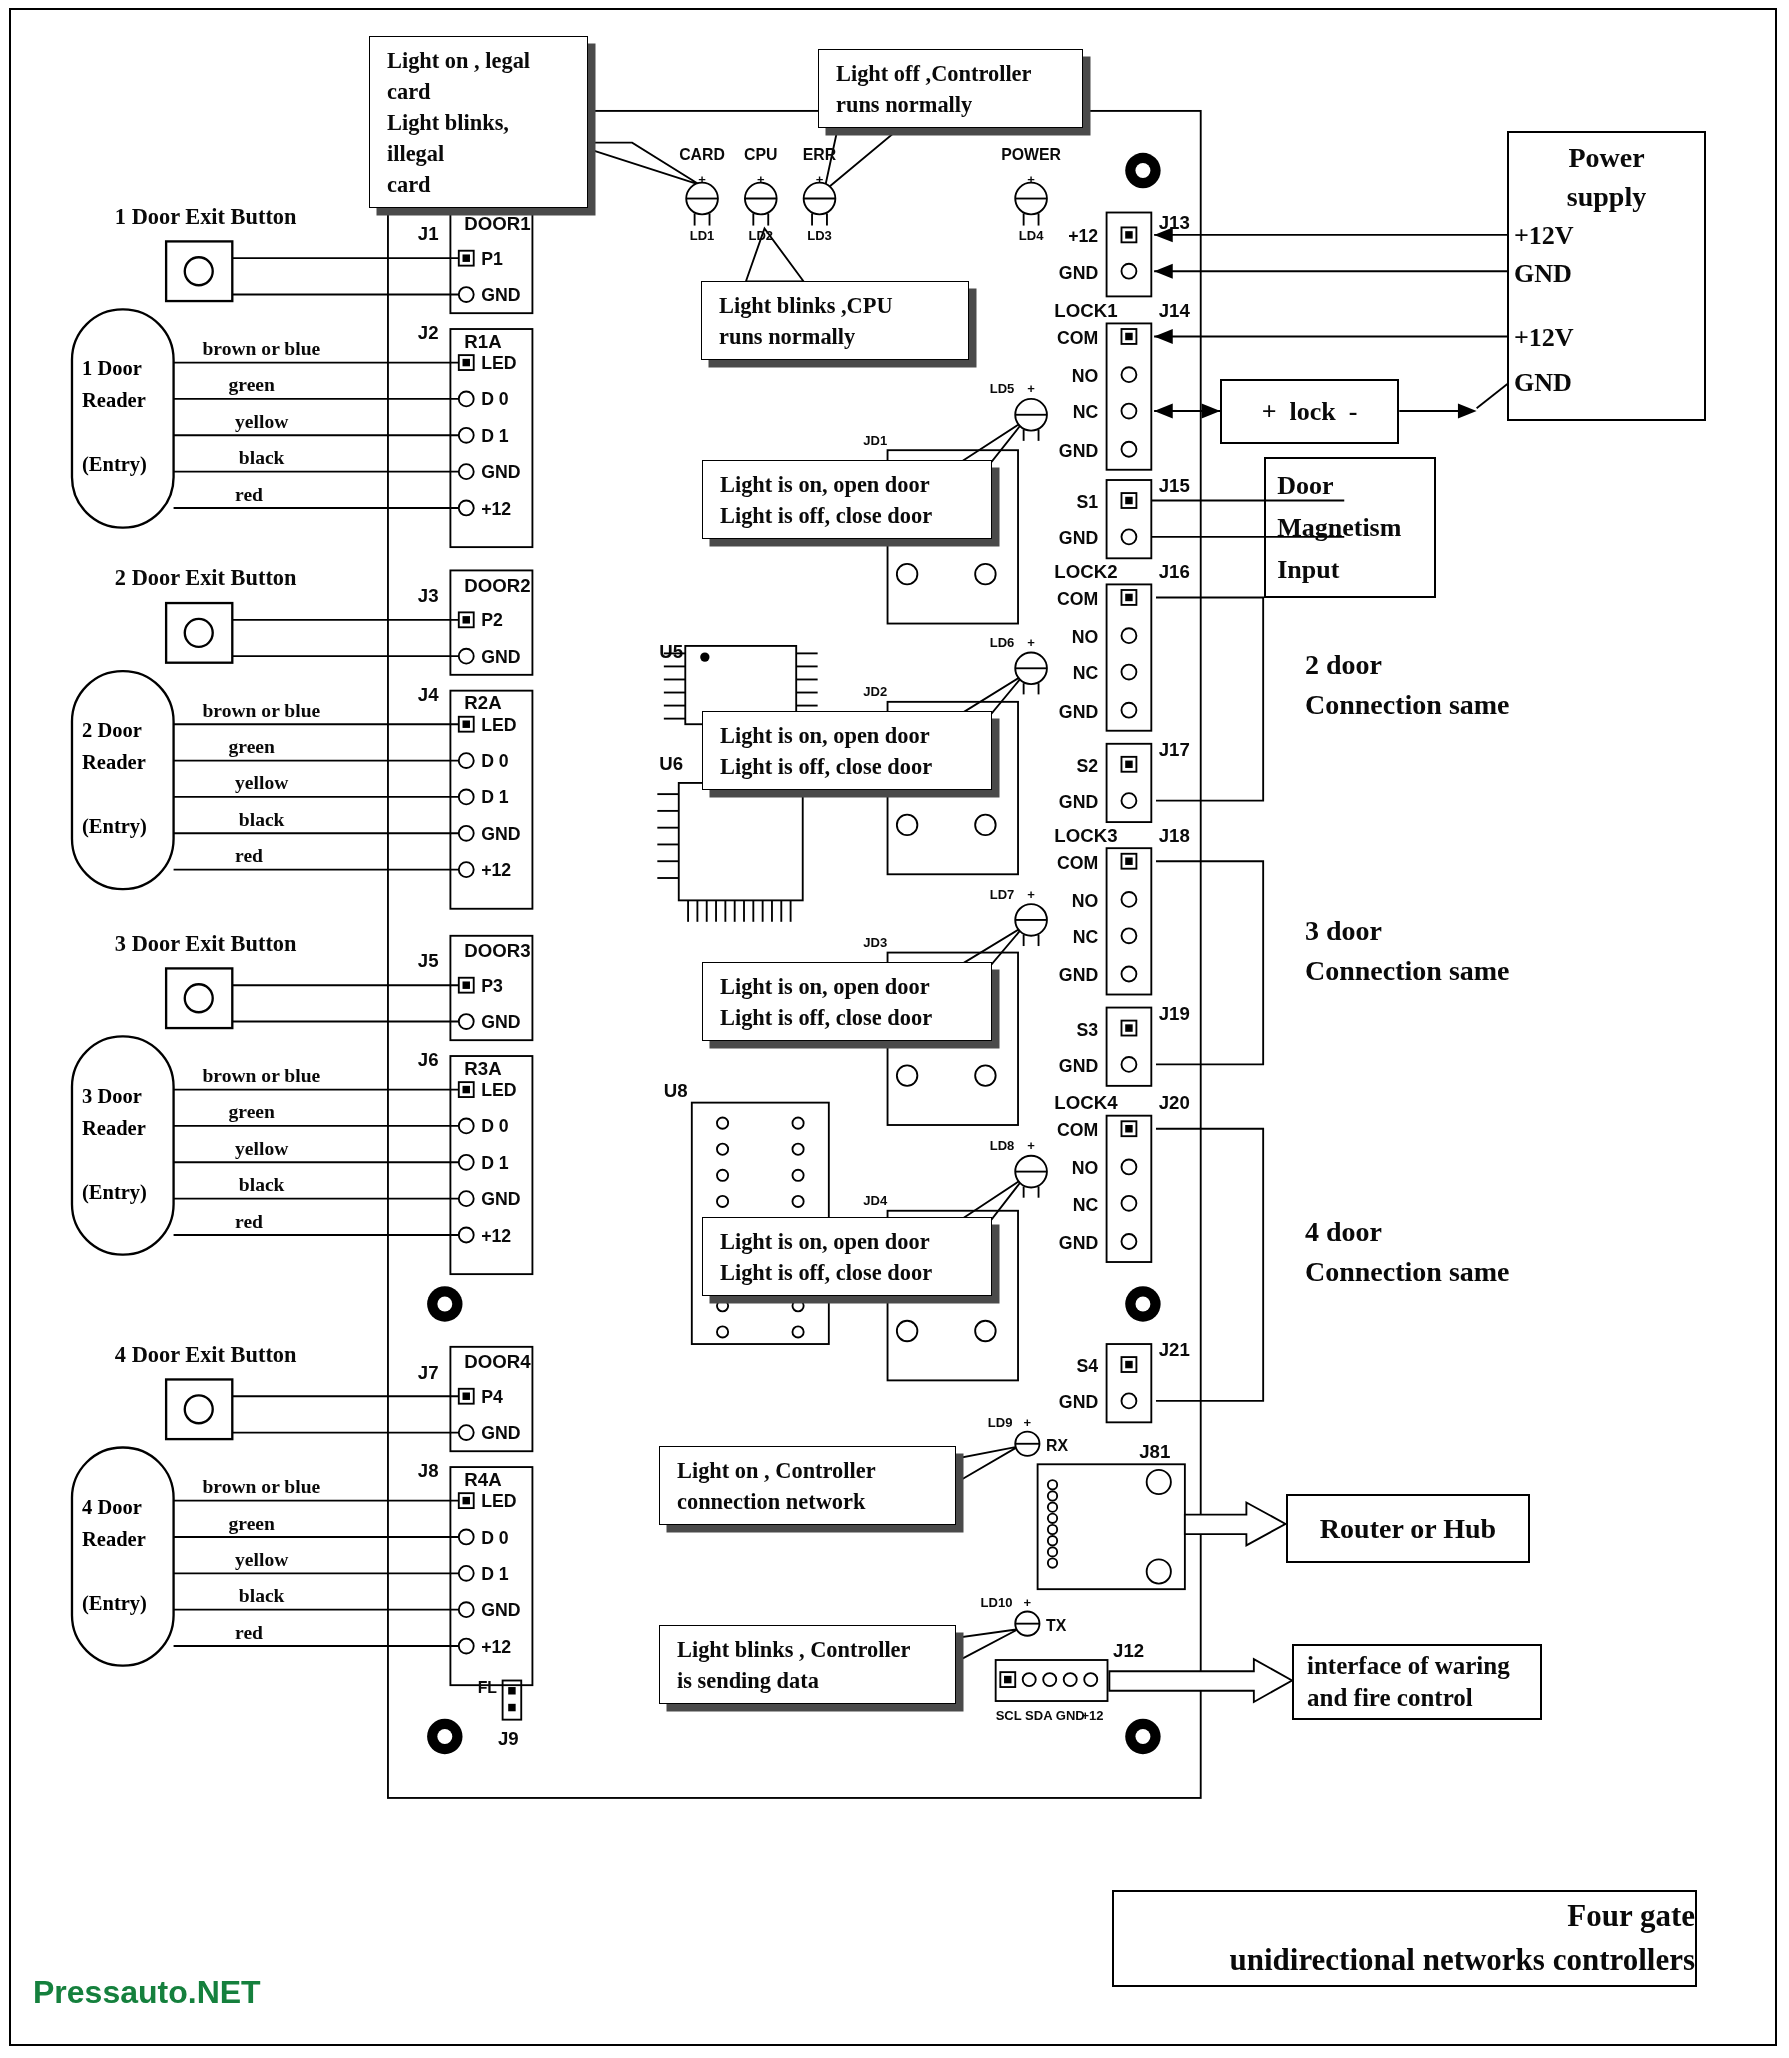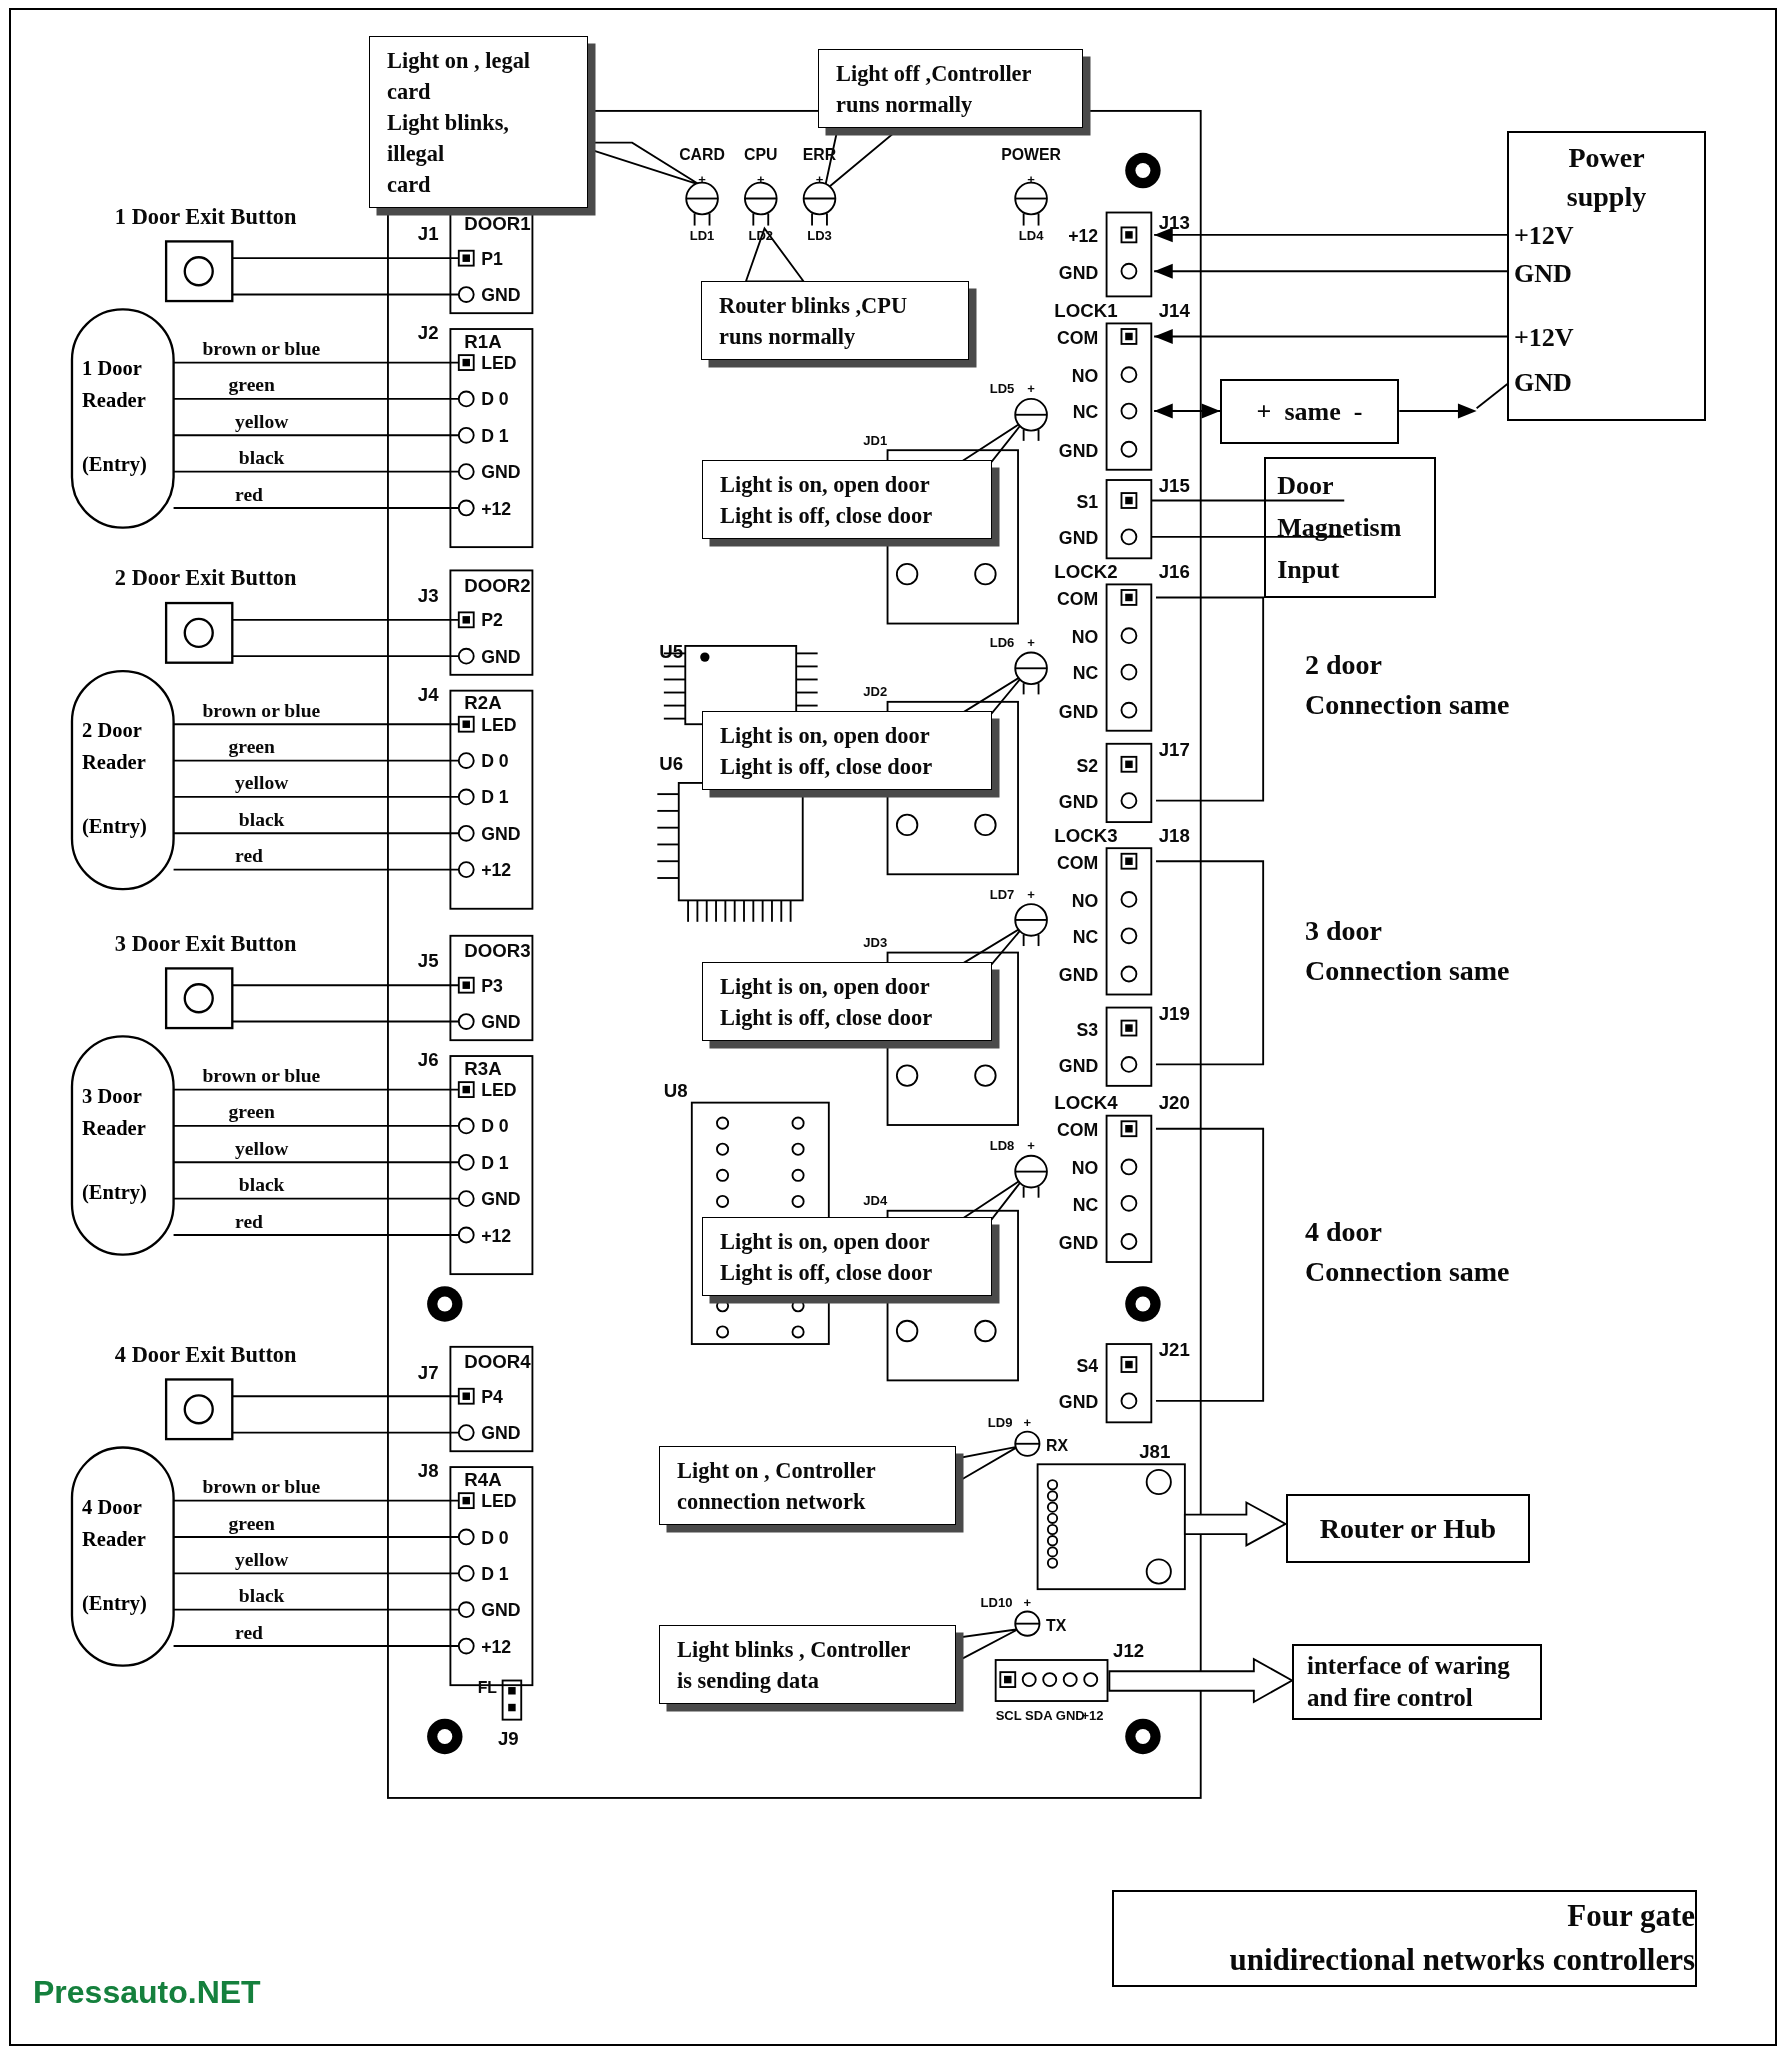--- a/index.html
+++ b/index.html
@@ -605,21 +605,21 @@
       <text class="tb" x="1624" y="371">+12V</text>
       <text class="tb" x="1624" y="420">GND</text>
     </g>
   </svg>
 
   <div class="callout" style="left:369px;top:36px;width:219px">Light on , legal card
 Light blinks, illegal
 card</div>
   <div class="callout" style="left:818px;top:49px;width:265px">Light off ,Controller
 runs normally</div>
-  <div class="callout" style="left:701px;top:281px;width:268px">Router blinks ,CPU
+  <div class="callout" style="left:701px;top:281px;width:268px">Light blinks ,CPU
 runs normally</div>
   <div class="callout" style="left:702px;top:460px;width:290px">Light is on, open door
 Light is off, close door</div>
   <div class="callout" style="left:702px;top:711px;width:290px">Light is on, open door
 Light is off, close door</div>
   <div class="callout" style="left:702px;top:962px;width:290px">Light is on, open door
 Light is off, close door</div>
   <div class="callout" style="left:702px;top:1217px;width:290px">Light is on, open door
 Light is off, close door</div>
   <div class="callout" style="left:659px;top:1446px;width:297px">Light on , Controller
@@ -641,21 +641,21 @@
 (Entry)</div>
   <div class="abs" style="left:82px;top:1491px;width:89px;font:bold 20.5px 'Liberation Serif',serif;line-height:32px;white-space:pre-line">4 Door
 Reader
 
 (Entry)</div>
 
   <div class="bigbox" style="left:1507px;top:131px;width:199px;height:290px"></div>
   <div class="pstitle" style="left:1507px;top:138px;width:199px">Power
 supply</div>
 
-  <div class="bigbox flexc" style="left:1220px;top:379px;width:179px;height:65px;font:bold 26px 'Liberation Serif',serif;white-space:pre">+  same  -</div>
+  <div class="bigbox flexc" style="left:1220px;top:379px;width:179px;height:65px;font:bold 26px 'Liberation Serif',serif;white-space:pre">+  lock  -</div>
 
   <div class="bigbox" style="left:1264px;top:457px;width:172px;height:141px;padding:5.6px 11.2px;font:bold 26px 'Liberation Serif',serif;line-height:42px;white-space:pre-line">Door
 Magnetism
 Input</div>
 
   <div class="connsame" style="left:1305px;top:645px;width:261px">2 door
 Connection same</div>
   <div class="connsame" style="left:1305px;top:911px;width:261px">3 door
 Connection same</div>
   <div class="connsame" style="left:1305px;top:1212px;width:261px">4 door

